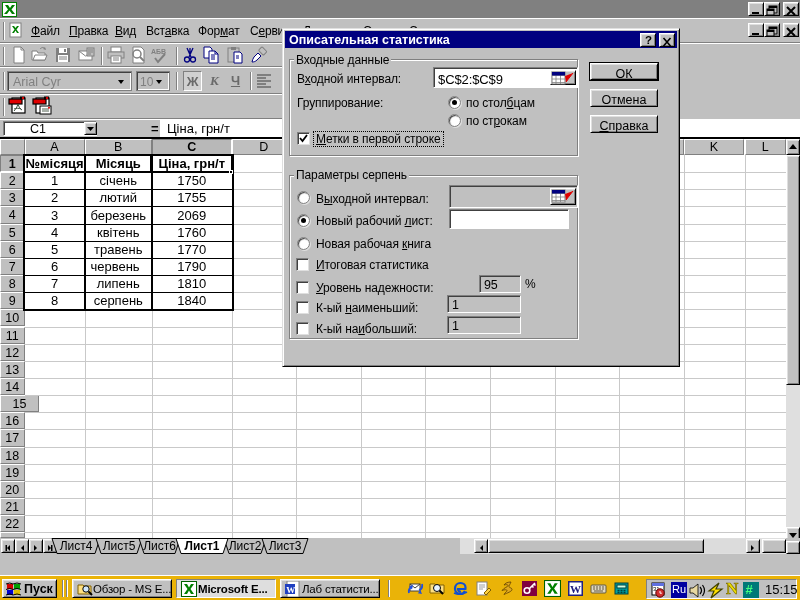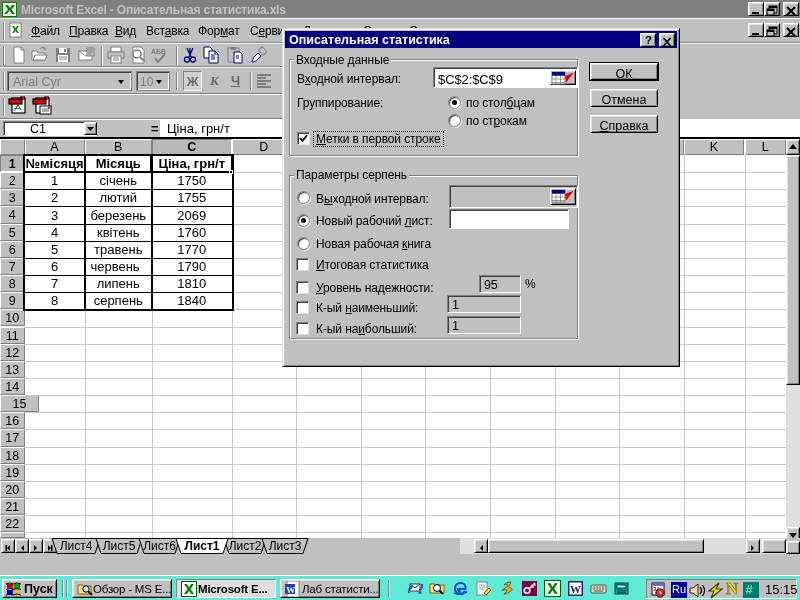--- a/index.html
+++ b/index.html
@@ -25,21 +25,20 @@
 </style></head>
 <body>
 <div id="s">
 
 <div class="a" style="left:0;top:0;width:800px;height:18px;background:#808080"></div>
 <div class="a" id="xlicon" style="left:2px;top:2px;width:15px;height:15px"><svg width="15" height="15" viewBox="0 0 15 15">
         <rect x="0" y="0" width="15" height="15" fill="#008000"></rect>
         <rect x="1" y="1" width="13" height="13" fill="#fff"></rect>
         <path d="M3 3h3l2 3 2-3h3l-3.5 4.5L13 12h-3l-2.5-3.5L5 12H2l4-4.5z" fill="#008000"></path>
       </svg></div>
-<div class="a t" style="left:21px;top:4px;font-size:12px;letter-spacing:-0.2px;font-weight:bold;color:#c0c0c0">Microsoft Excel - Описательная статистика.xls</div>
 <div class="a raised" style="left:748px;top:2px;width:16px;height:14px">
       <div class="a" style="left:3px;top:9px;width:7px;height:2px;background:#000"></div>
     </div>
 <div class="a raised" style="left:764px;top:2px;width:16px;height:14px"><svg width="14" height="12" viewBox="0 0 14 12">
         <rect x="4" y="1" width="8" height="7" fill="none" stroke="#000"></rect>
         <rect x="4" y="1" width="8" height="2" fill="#000"></rect>
         <rect x="2" y="4" width="7" height="6" fill="#c0c0c0" stroke="#000"></rect>
         <rect x="2" y="4" width="7" height="2" fill="#000"></rect>
       </svg></div>
 <div class="a raised" style="left:783px;top:2px;width:16px;height:14px"><svg width="14" height="12" viewBox="0 0 14 12">
@@ -366,21 +365,21 @@
       <div class="a raised" style="left:488px;top:1px;width:216px;height:14px"></div>
       <div class="a" style="left:704px;top:1px;width:42px;height:14px;background:#dcdcdc"></div>
       <div class="a raised" style="left:746px;top:1px;width:14px;height:14px"><svg width="12" height="12" viewBox="0 0 12 12">
           <path d="M4 3l3 3-3 3z" fill="#000"></path>
         </svg></div>
       <div class="a raised" style="left:762px;top:1px;width:24px;height:14px"></div>
       <div class="a raised" style="left:786px;top:3px;width:14px;height:13px"></div>
     </div>
 
 
-<div class="a" id="task" style="left:0;top:575px;width:800px;height:25px;background:#5eead4;border-top:1px solid #fff">
+<div class="a" id="task" style="left:0;top:575px;width:800px;height:25px;background:#eab308;border-top:1px solid #fff">
       <div class="a raised" style="left:2px;top:3px;width:55px;height:19px">
         <div class="a" style="left:3px;top:2px"><svg width="16" height="14" viewBox="0 0 16 14">
             <rect x="1" y="2" width="6" height="5" fill="#d00000"></rect>
             <rect x="8" y="2" width="6" height="5" fill="#00a000"></rect>
             <rect x="1" y="8" width="6" height="5" fill="#0000d0"></rect>
             <rect x="8" y="8" width="6" height="5" fill="#e0c000"></rect>
             <path d="M0 2 Q4 0 7 2 Q11 0 15 2 M0 7.5 Q4 5.5 7 7.5 Q11 5.5 15 7.5 M0 13 Q4 11 7 13 Q11 11 15 13" stroke="#000" fill="none"></path>
           </svg></div>
         <span class="a t" style="left:21px;top:3px;font-size:12.5px;font-weight:bold">Пуск</span>
       </div>

